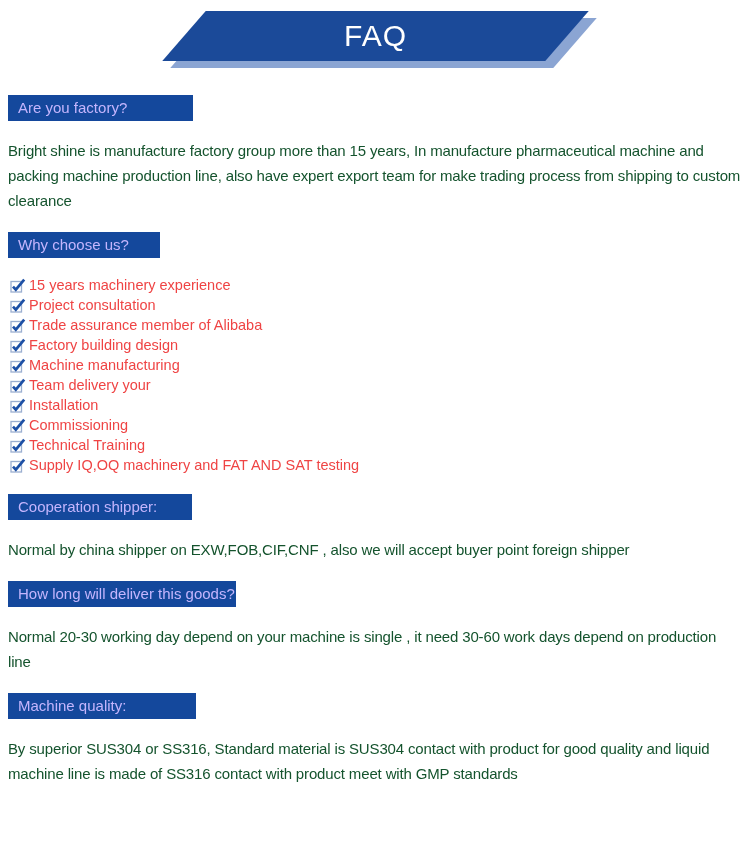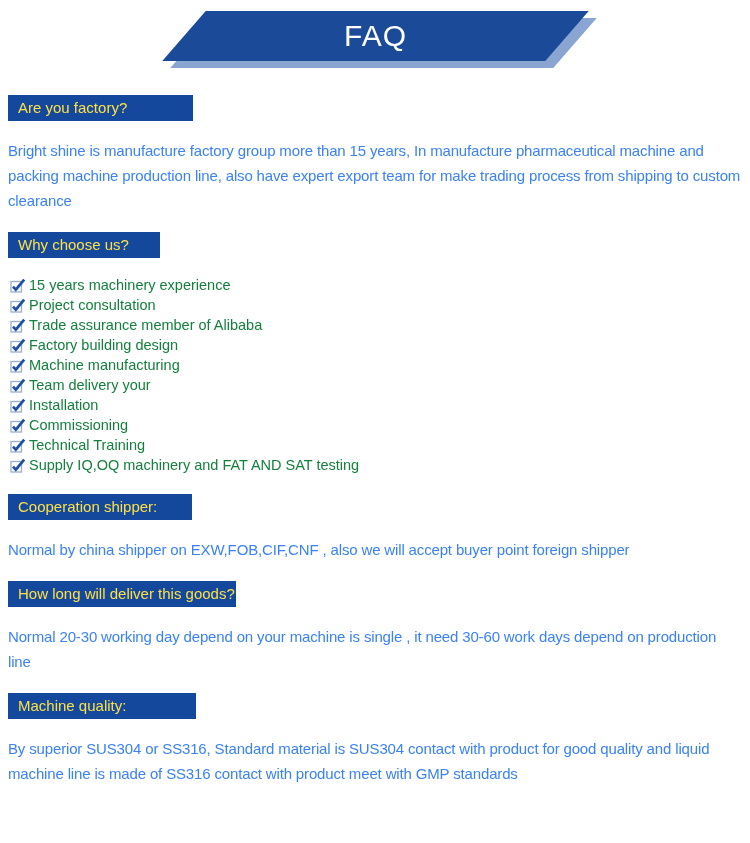--- a/index.html
+++ b/index.html
@@ -27,55 +27,55 @@
   .banner-face span{
     font-size:30px;color:#ffffff;letter-spacing:1px;
     transform:skewX(41deg);
   }
 
   
   .content{margin:0 8px;}
   .sec-heading{
     box-sizing:border-box;
     background:#14489c;
-    color:#fde047;
+    color:#c4b5fd;
     font-size:15px;
     padding:4px 10px 5px;
     margin:19px 0 0;
     white-space:nowrap;
     overflow:hidden;
   }
   .h-factory{width:185px;margin-top:0;}
   .h-why{width:152px;}
   .h-shipper{width:184px;}
   .h-delivery{width:228px;}
   .h-quality{width:188px;}
   .h-payment{width:230px;}
 
   .sec-body{
     font-size:15px;
     line-height:25px;
     letter-spacing:-0.15px;
     margin:17px 0 19px;
     max-width:734px;
-    color:#3b82f6;
+    color:#14532d;
   }
 
   
   .checklist{
     list-style:none;
     margin:17px 0 19px;
     padding:0 0 0 2px;
   }
   .checklist li{
     display:flex;
     align-items:center;
     line-height:20px;
     font-size:14.5px;
-    color:#15803d;
+    color:#ef4444;
   }
   .check-icon{
     flex:0 0 auto;
     width:16px;height:15px;
     margin-right:3px;
     overflow:visible;
   }
 </style>
 </head>
 <body>

